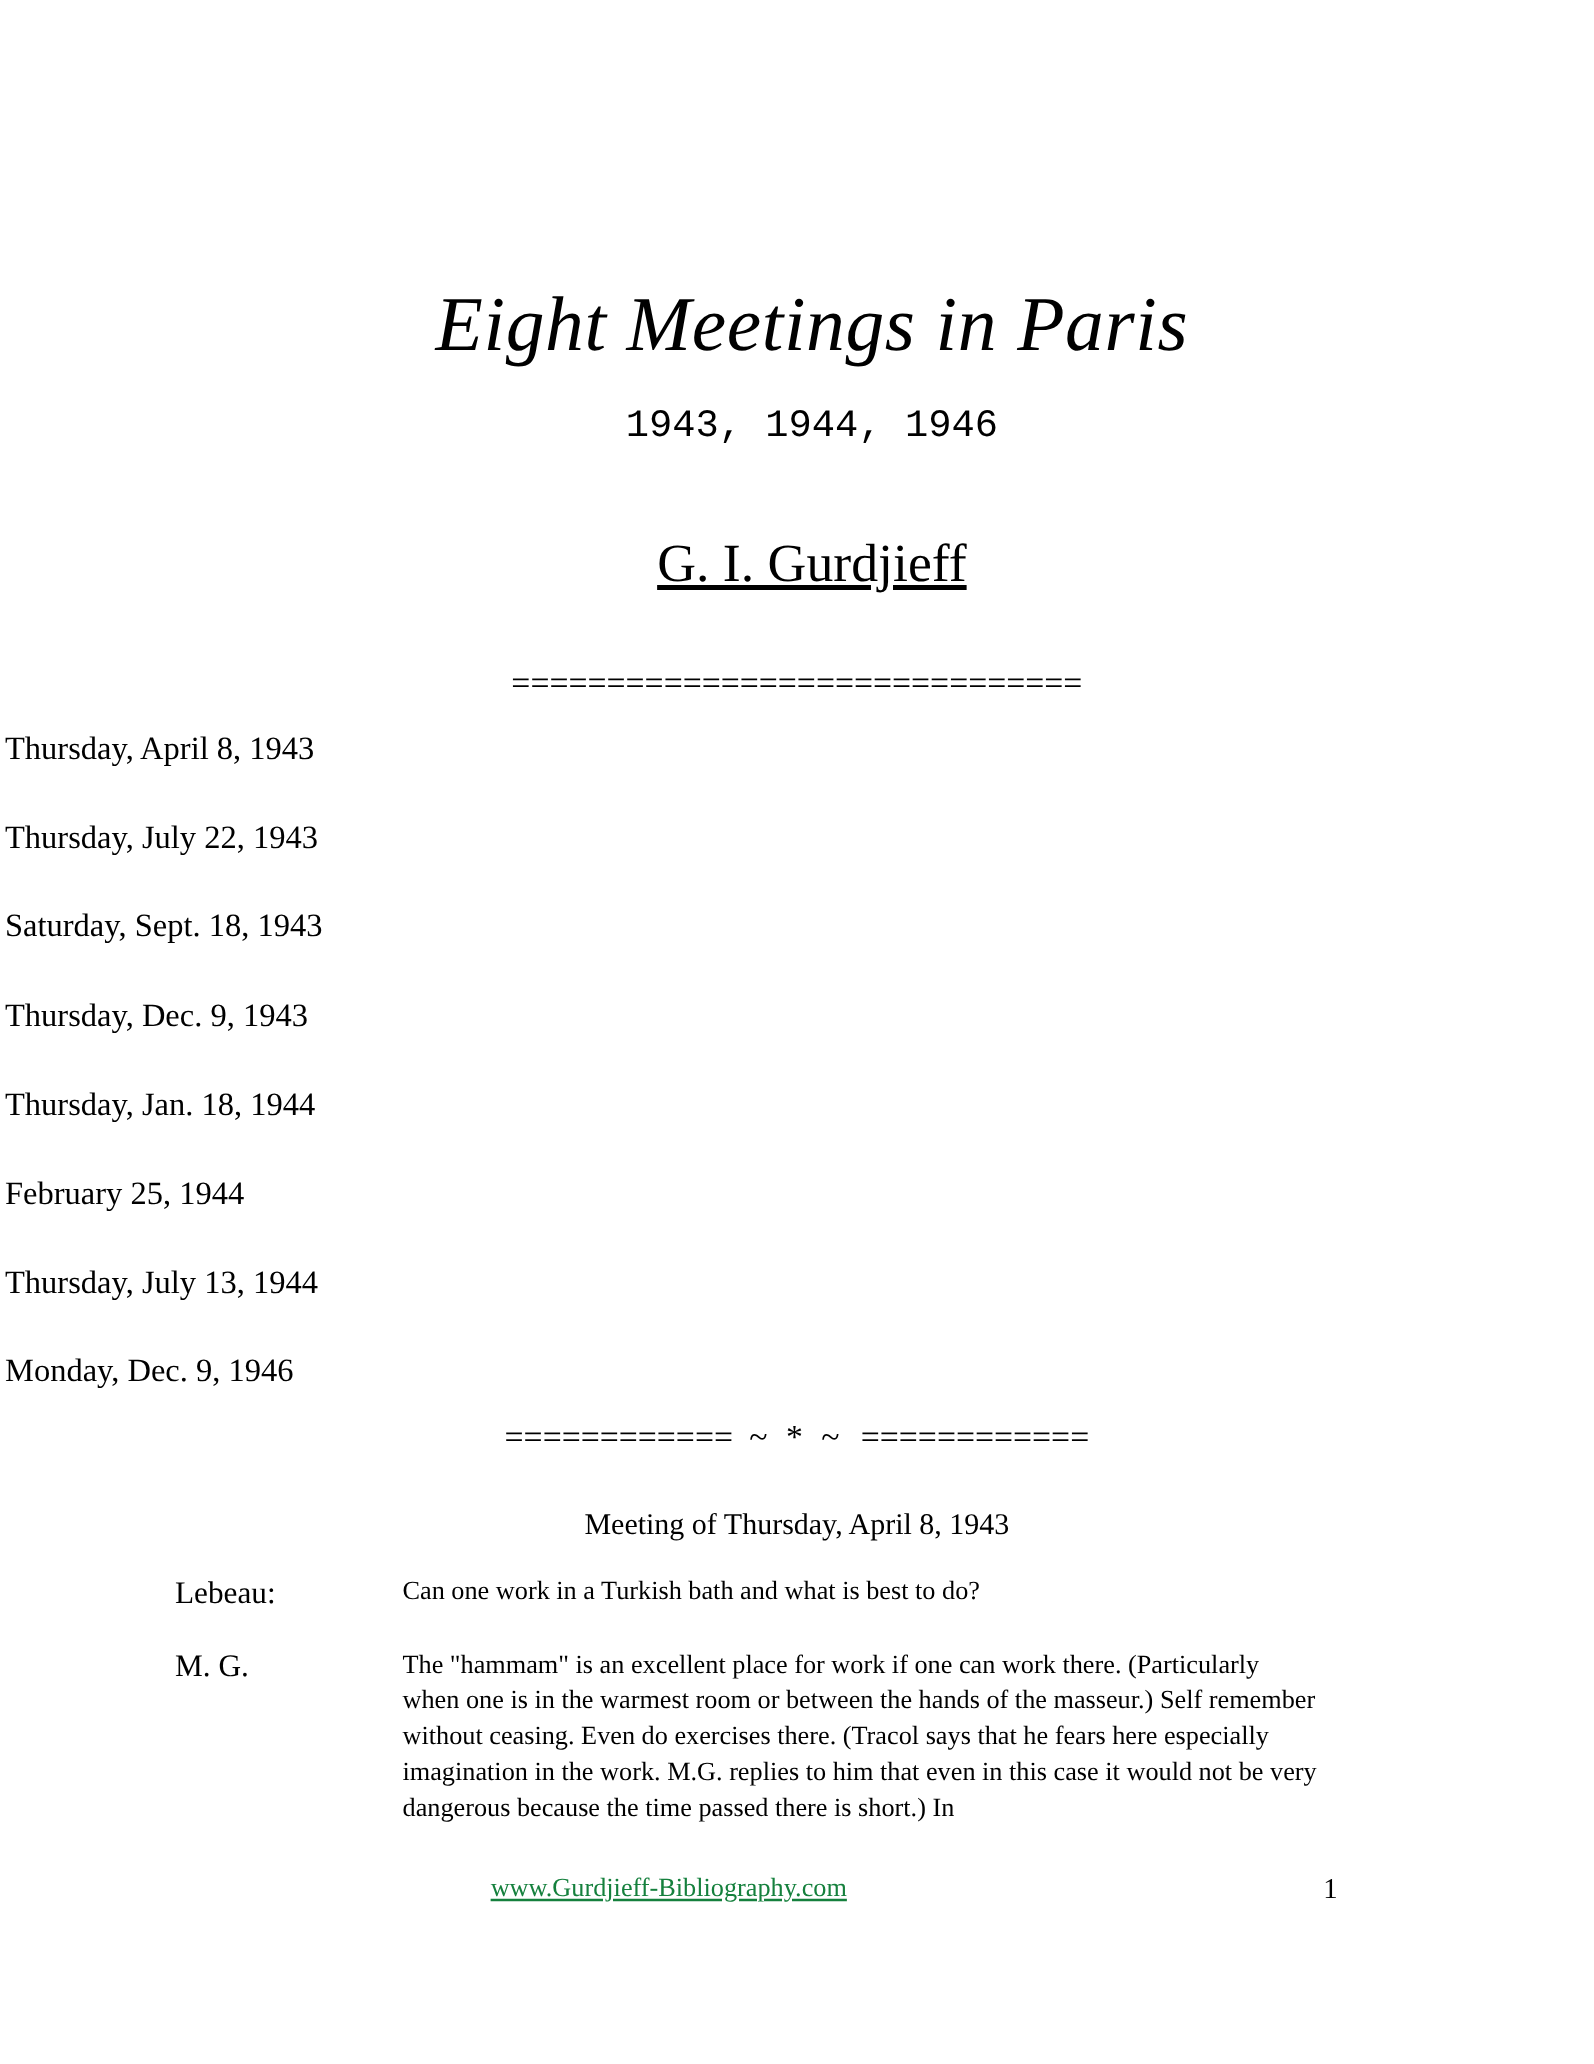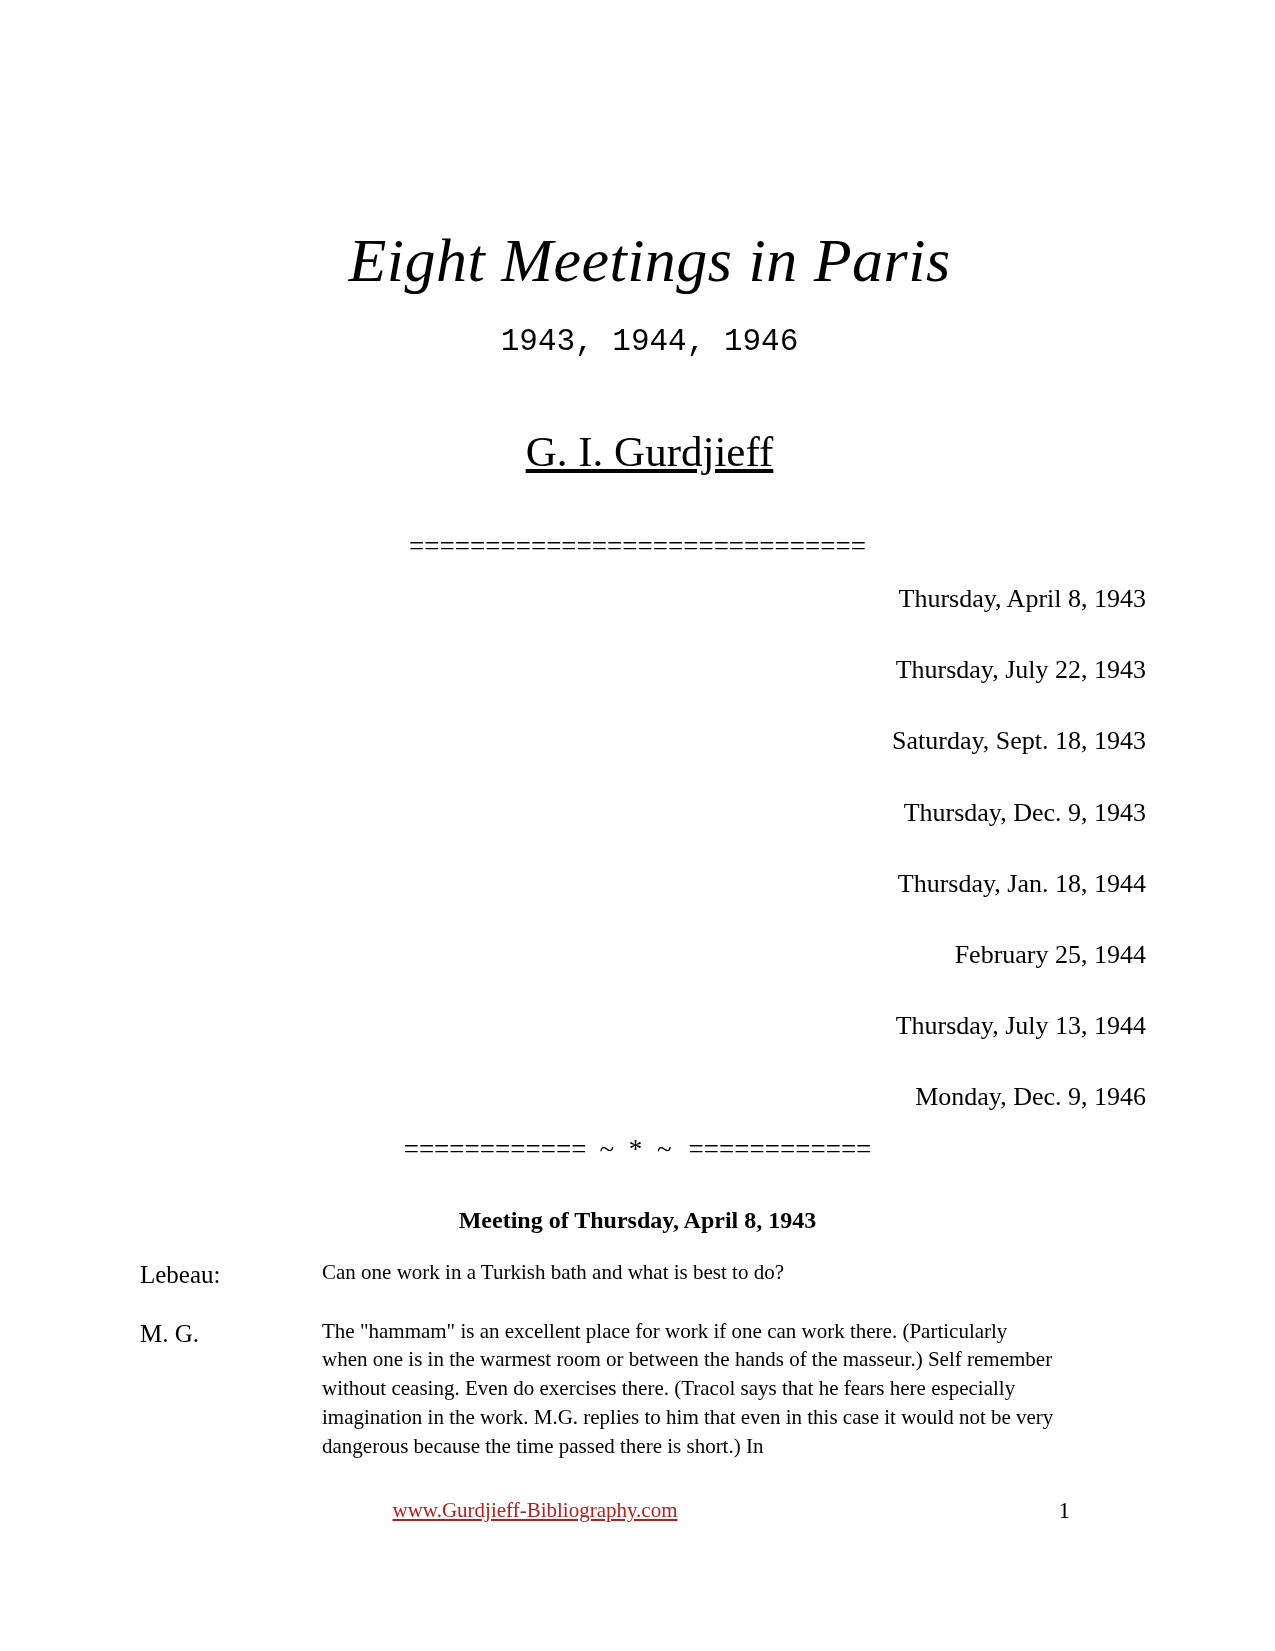--- a/index.html
+++ b/index.html
@@ -80,41 +80,41 @@
   .rule-ornament .orn-mid {
     display: inline-block;
     padding: 0 13px;
     font-size: 27px;
     letter-spacing: 4px;
   }
 
   
   .dates {
     position: absolute;
-    left: 16px;
+    left: 4px;
     top: 583px;
     width: 1130px;
-    text-align: right;
+    text-align: left;
   }
   .date-line {
     font-size: 26px;
     line-height: 1.2;
     margin: 0;
     padding-bottom: 40px;
   }
 
   
   .meeting-heading {
     position: absolute;
     left: 0;
     top: 1206px;
     width: 1275px;
     text-align: center;
     font-size: 24px;
-    font-weight: bold;
+    font-weight: normal;
     line-height: 1.2;
   }
 
   
   .dialogue {
     position: absolute;
     left: 140px;
     top: 1258px;
     width: 915px;
   }
@@ -144,21 +144,21 @@
     width: 930px;
     height: 30px;
   }
   .footer-url {
     position: absolute;
     left: 0;
     width: 790px;
     text-align: center;
     font-size: 21px;
     text-decoration: underline;
-    color: #b91c1c;
+    color: #15803d;
     cursor: pointer;
   }
   .footer-page {
     position: absolute;
     right: 0;
     top: 0;
     font-size: 23px;
   }
 </style>
 </head>

